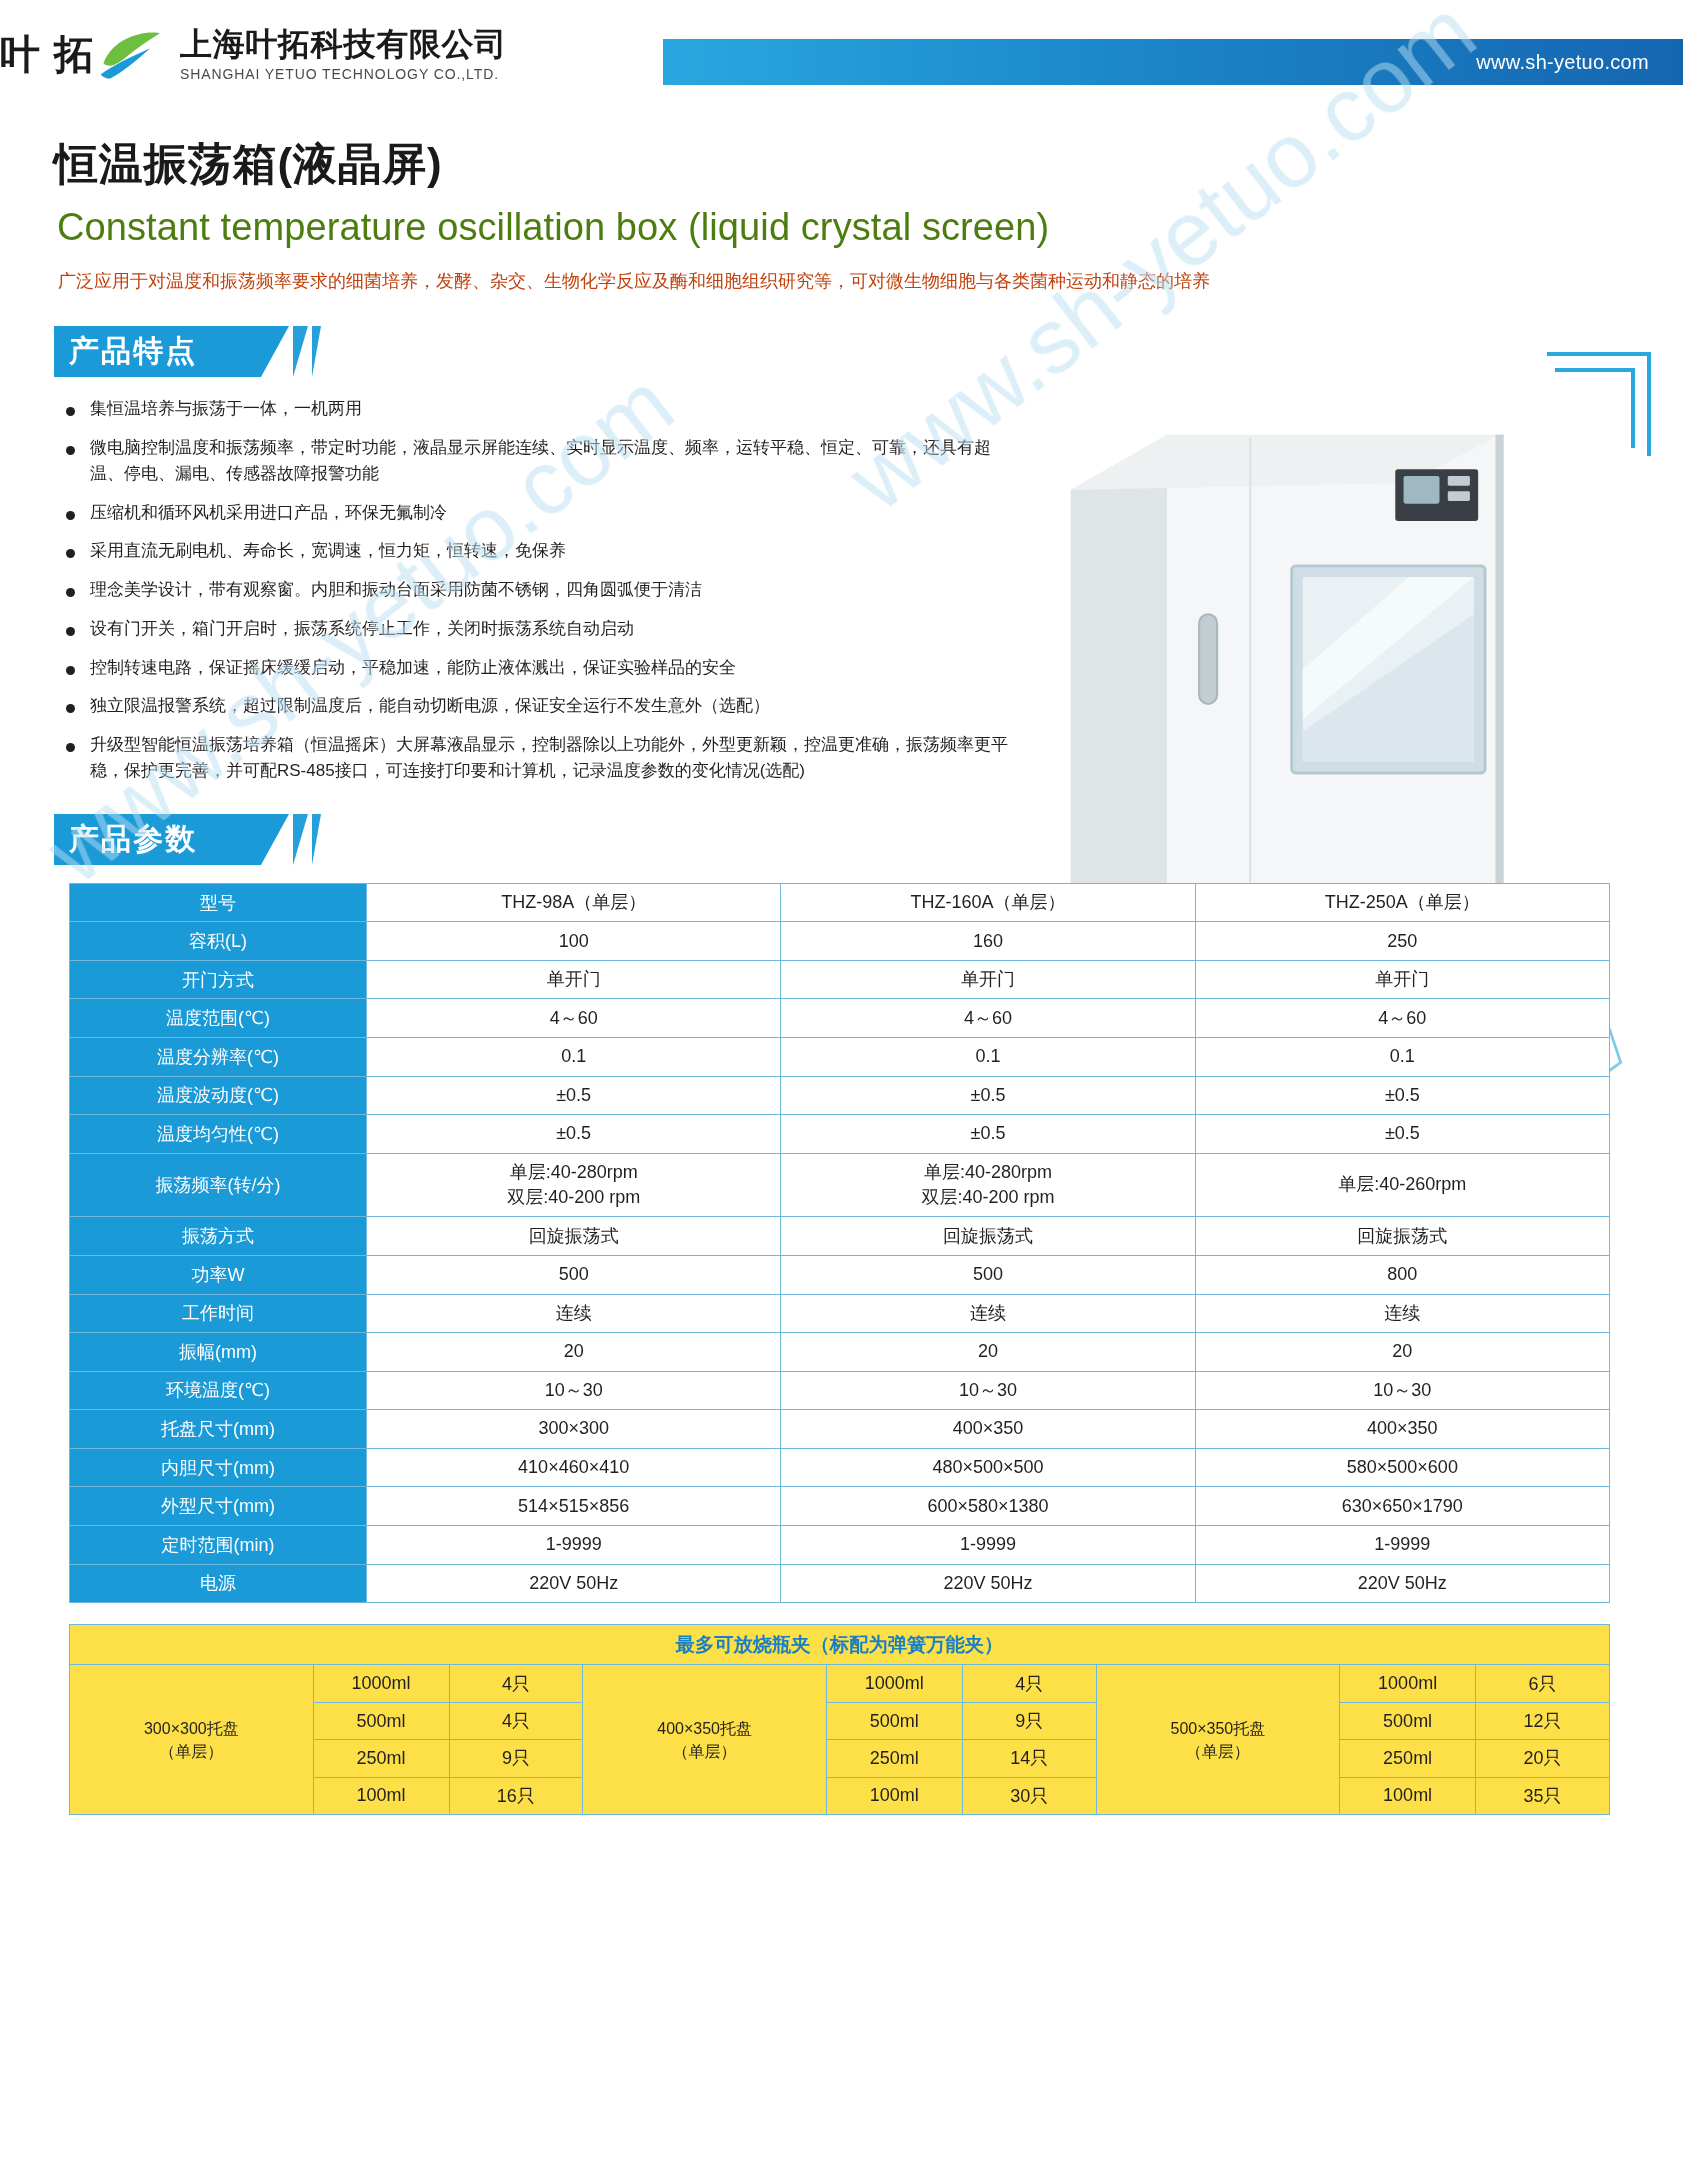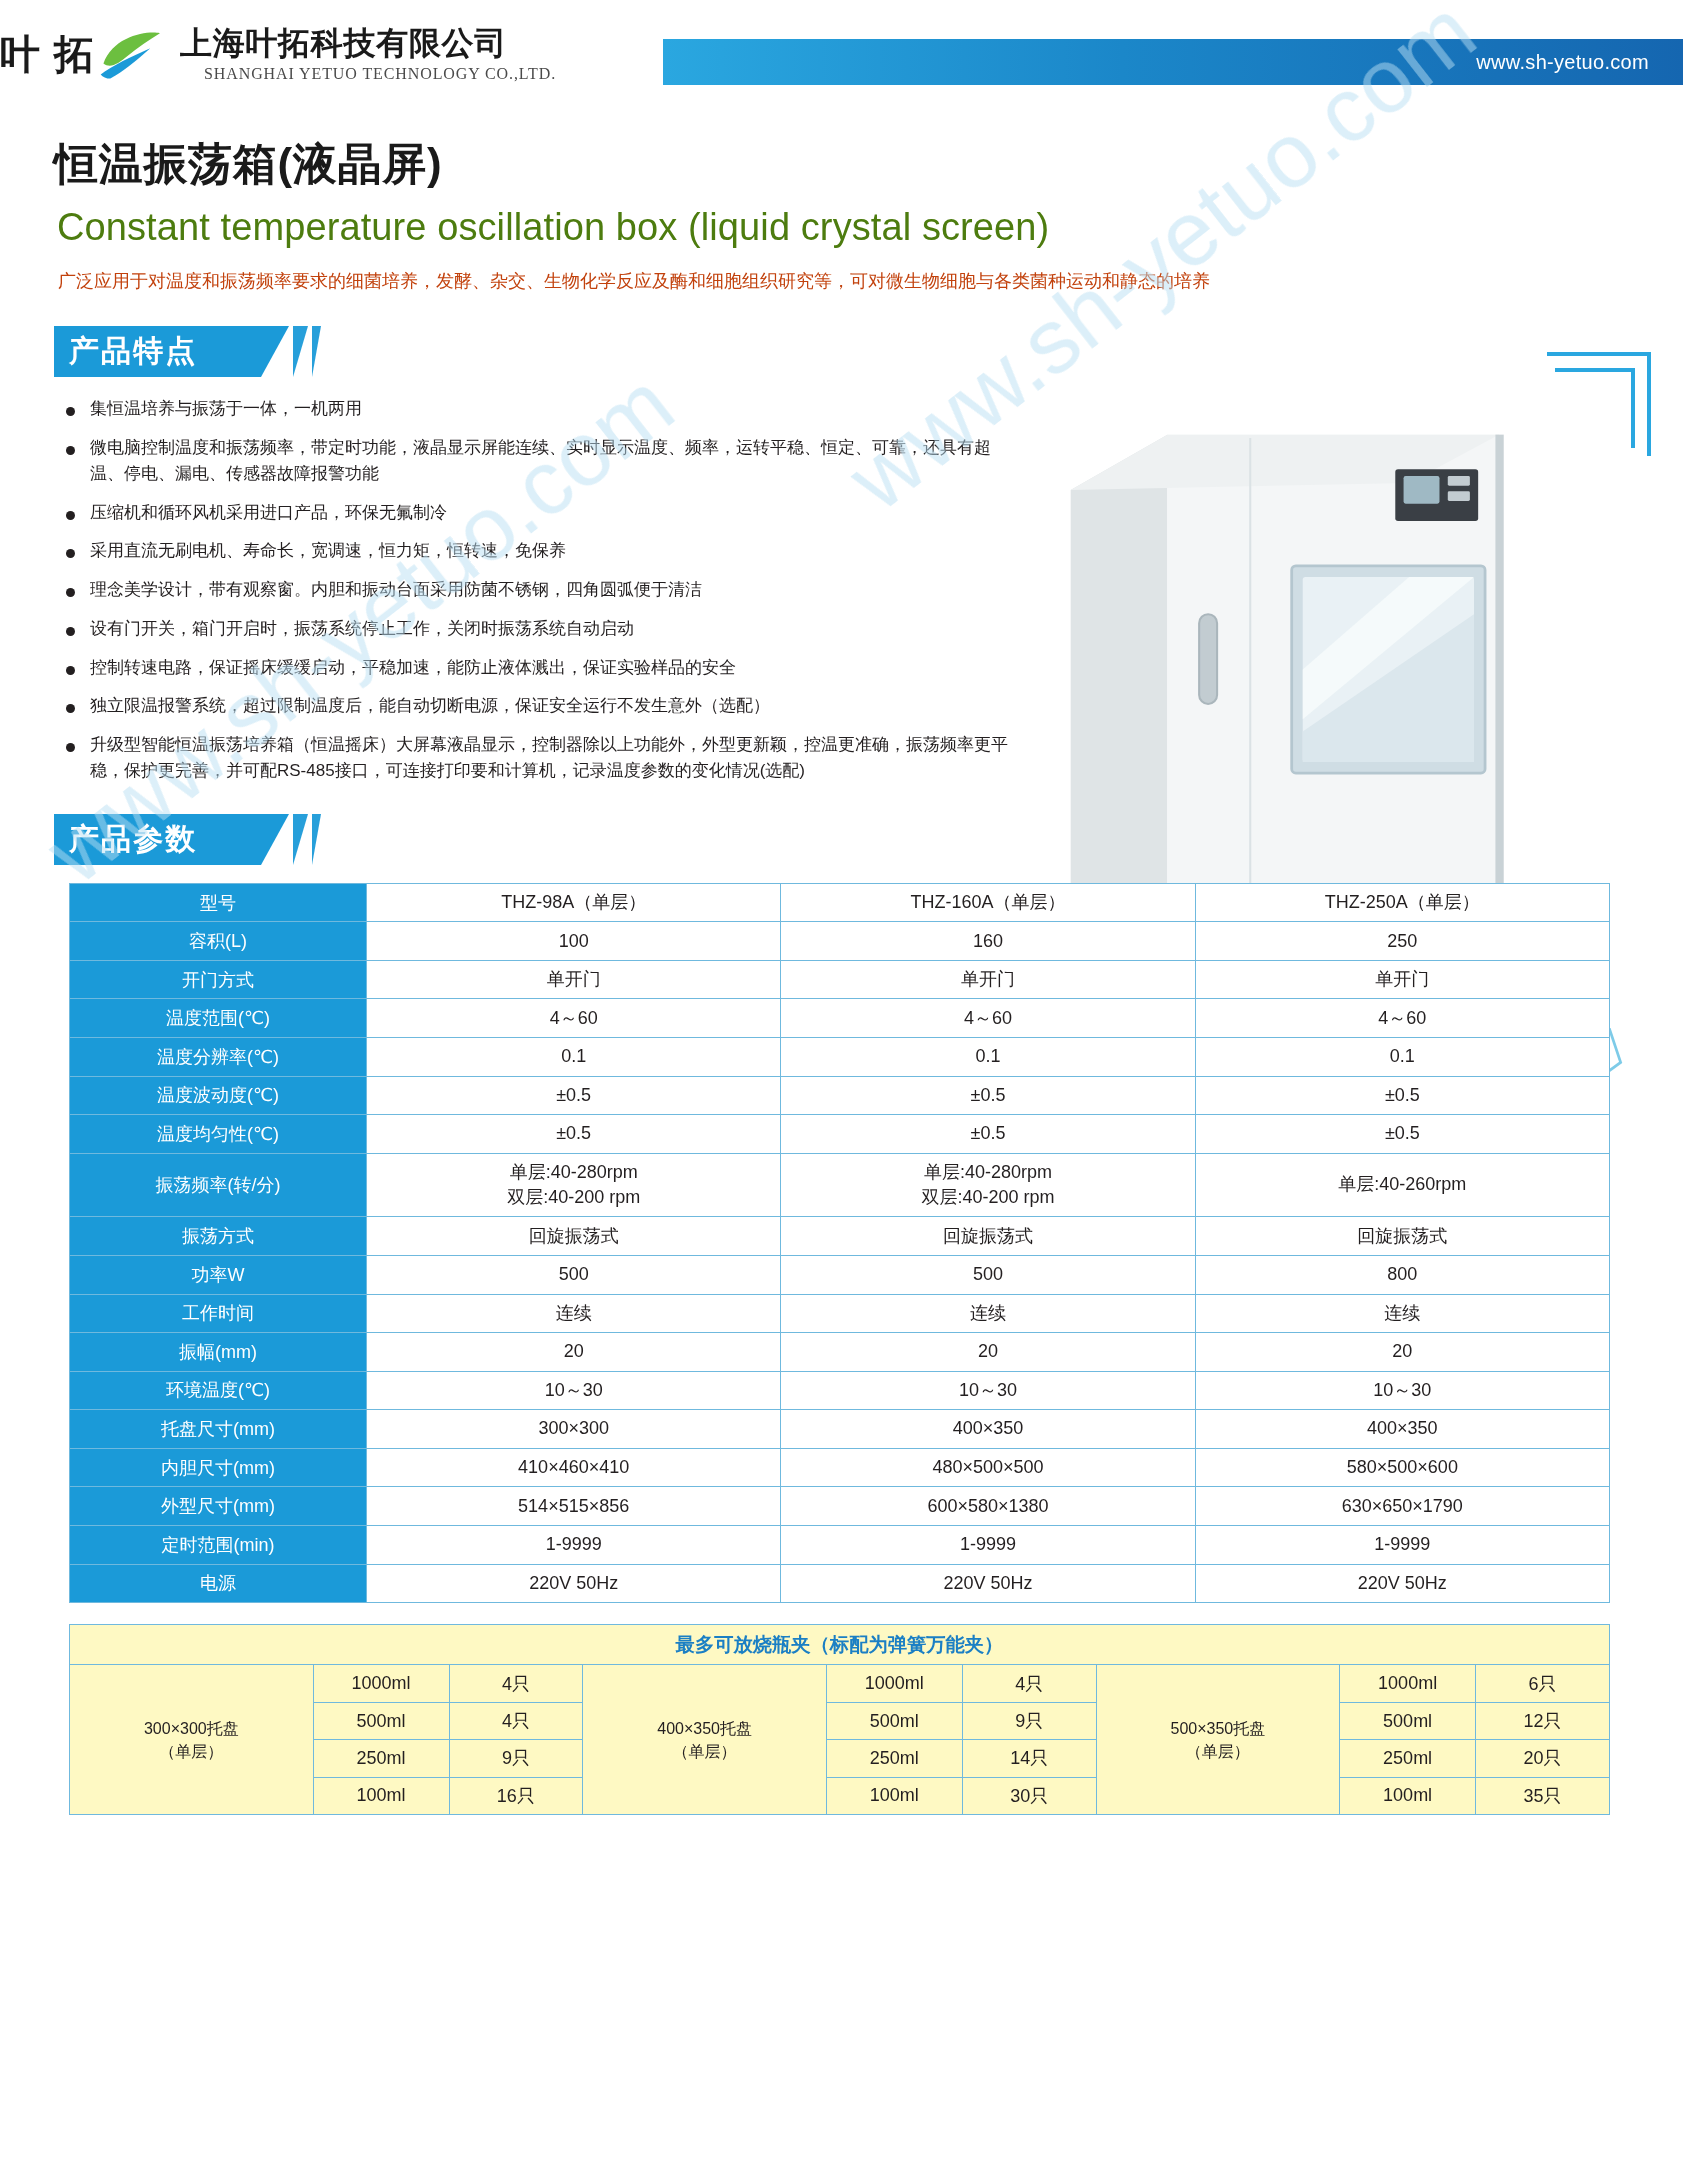--- a/index.html
+++ b/index.html
@@ -48,26 +48,25 @@
   .leaf svg { position:absolute; top:0; left:0; }
   .logo-text { margin-left: 7px; }
   .logo-title {
     font-size: 32px;
     font-weight: bold;
     color: #1a1a1a;
     letter-spacing: 0.7px;
     line-height: 1.1;
   }
   .logo-sub {
-    font-size: 16px;
+    font-size: 14px;
     color: #4a4a4a;
     letter-spacing: 0.9px;
     margin-top: 4.1px;
-    font-family: Liberation Serif, serif;
-    margin-left: 24px;
+    font-family: Liberation Sans, sans-serif;
   }
   .header-bar {
     position: absolute;
     left: 663px;
     top: 39px;
     right: 0;
     height: 46px;
     background: linear-gradient(to right, #2aa7e0 0%, #1b87c9 45%, #1566b0 100%);
     display: flex;
     align-items: center;
@@ -263,21 +262,21 @@
     border-collapse: collapse;
     width: 1541px;
     table-layout: fixed;
   }
   table.flask td {
     border: 0.7px solid #6fb9de;
     font-size: 18px;
     text-align: center;
     padding: 6.2px 2.8px;
     color: #231f20;
-    background: #fef9c3;
+    background: #fde047;
   }
   table.flask td.title {
     color: #1b7fc4;
     font-weight: bold;
     font-size: 19.3px;
   }
   table.flask td.tray {
     font-size: 16px;
     white-space: pre-line;
     line-height: 1.45;

